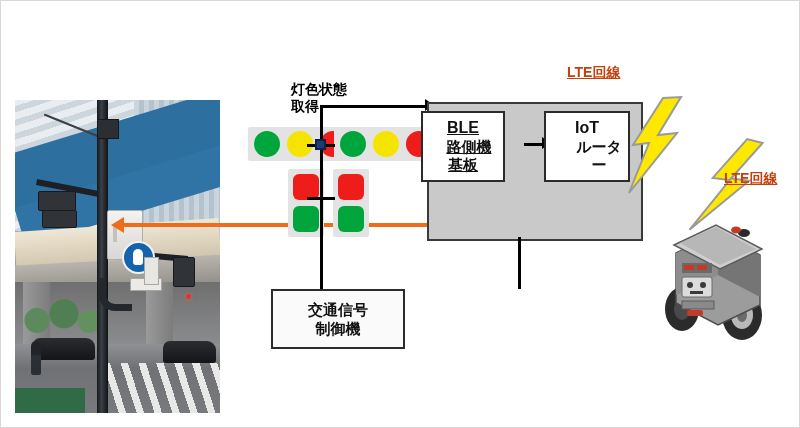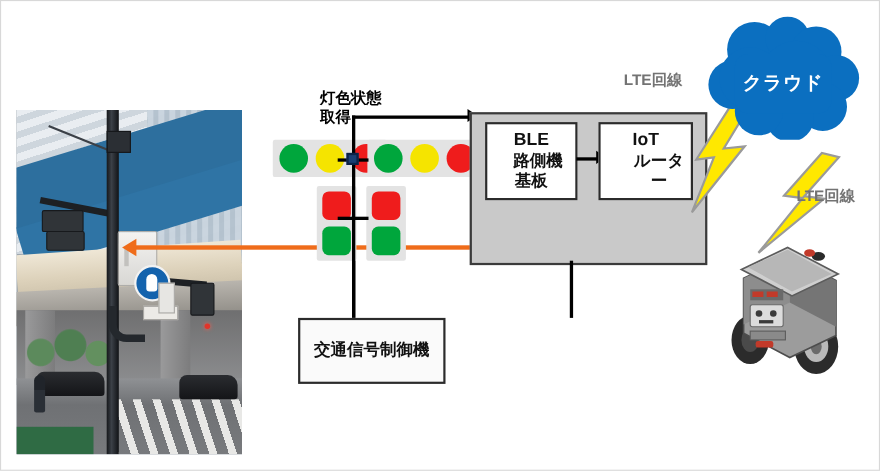--- a/index.html
+++ b/index.html
@@ -185,30 +185,30 @@
   .graybox{
     position:absolute;background:#c9c9c9;border:2px solid #3a3a3a;
   }
   .whitecard{
     position:absolute;background:#fff;border:2px solid #2b2b2b;
     display:flex;flex-direction:column;align-items:center;justify-content:center;
     font-weight:bold;color:#111;line-height:1.22;text-align:center;
   }
   .lblbox{
     position:absolute;background:#fafafa;border:2px solid #2b2b2b;
-    display:flex;align-items:center;justify-content:center;
+    display:flex;flex-direction:column;align-items:center;justify-content:center;
     font-weight:bold;color:#111;line-height:1.3;text-align:center;font-size:15px;
   }
 
   .caption{
     position:absolute;font-weight:bold;color:#000;text-align:left;
     line-height:1.2;font-size:14px;
   }
   .lte{
-    position:absolute;font-weight:bold;color:#737373;font-size:14px;white-space:nowrap;
+    position:absolute;font-weight:bold;color:#c2410c;font-size:14px;white-space:nowrap;text-decoration:underline;
   }
 
   
   #cloud{left:641px;top:14px;width:140px;height:112px;}
   #cloud .cloudtxt{
     position:absolute;left:0;top:44%;width:100%;text-align:center;
     color:#fff;font-weight:bold;font-size:17px;letter-spacing:1px;
   }
 
   
@@ -284,21 +284,21 @@
   <div class="joint" style="left:314px;top:138px;"></div>
 
   <div class="caption" style="left:290px;top:80px;width:60px;">
 
     <div>灯色状態</div>
     <div>取得</div>
   </div>
 
   <div class="graybox" style="left:426px;top:101px;width:212px;height:135px;"></div>
 
-  <div class="whitecard" style="left:440px;top:110px;width:80px;height:67px;font-size:16px;">
+  <div class="whitecard" style="left:420px;top:110px;width:80px;height:67px;font-size:16px;text-decoration:underline;">
     <div>BLE</div>
     <div style="font-size:15px;margin-left:12px;">路側機</div>
     <div style="font-size:15px;">基板</div>
   </div>
 
   <div class="hline" style="left:523px;top:142px;width:25px;"></div>
   <div class="arrowR" style="left:541px;top:136px;"></div>
 
   <div class="whitecard" style="left:543px;top:110px;width:82px;height:67px;font-size:16px;">
     <div>IoT</div>
@@ -318,38 +318,20 @@
     <polygon points="48,5 18,52 34,50 14,100 62,40 43,42 66,4" fill="#ffe800" stroke="#9a9a9a" stroke-width="2"></polygon>
   </svg>
 
   <svg class="abs" style="left:672px;top:115px;width:130px;height:120px;overflow:visible;">
     <polygon points="46,2 22,48 39,46 12,104 58,42 40,44 62,2" fill="#ffe800" stroke="#9a9a9a" stroke-width="2" transform="translate(30,10) rotate(14)"></polygon>
   </svg>
 
   <div class="lte" style="left:566px;top:63px;">LTE回線</div>
   <div class="lte" style="left:723px;top:169px;">LTE回線</div>
 
-  <div id="cloud" class="abs">
-    <svg width="140" height="112" viewBox="0 0 140 112">
-      <g fill="#0b6fc0">
-        <circle cx="44" cy="30" r="25"></circle>
-        <circle cx="74" cy="20" r="20"></circle>
-        <circle cx="100" cy="32" r="23"></circle>
-        <circle cx="118" cy="56" r="21"></circle>
-        <circle cx="106" cy="82" r="22"></circle>
-        <circle cx="76" cy="92" r="22"></circle>
-        <circle cx="48" cy="86" r="22"></circle>
-        <circle cx="24" cy="62" r="22"></circle>
-        <circle cx="40" cy="56" r="28"></circle>
-        <circle cx="82" cy="54" r="32"></circle>
-        <rect x="26" y="34" width="88" height="54" rx="12"></rect>
-      </g>
-    </svg>
-    <div class="cloudtxt">クラウド</div>
-  </div>
 
   <svg id="robot" class="abs" viewBox="0 0 120 150">
 
     <ellipse cx="26" cy="112" rx="17" ry="22" fill="#2b2b2b"></ellipse>
     <ellipse cx="26" cy="112" rx="8" ry="11" fill="#4a4a4a"></ellipse>
     <ellipse cx="86" cy="118" rx="20" ry="25" fill="#2b2b2b"></ellipse>
     <ellipse cx="86" cy="118" rx="11" ry="14" fill="#b9b9b9"></ellipse>
     <ellipse cx="86" cy="118" rx="5" ry="7" fill="#6b6b6b"></ellipse>
 
     <polygon points="20,56 62,36 104,58 104,108 62,128 20,106" fill="#9c9c9c" stroke="#4d4d4d" stroke-width="1.5"></polygon>

